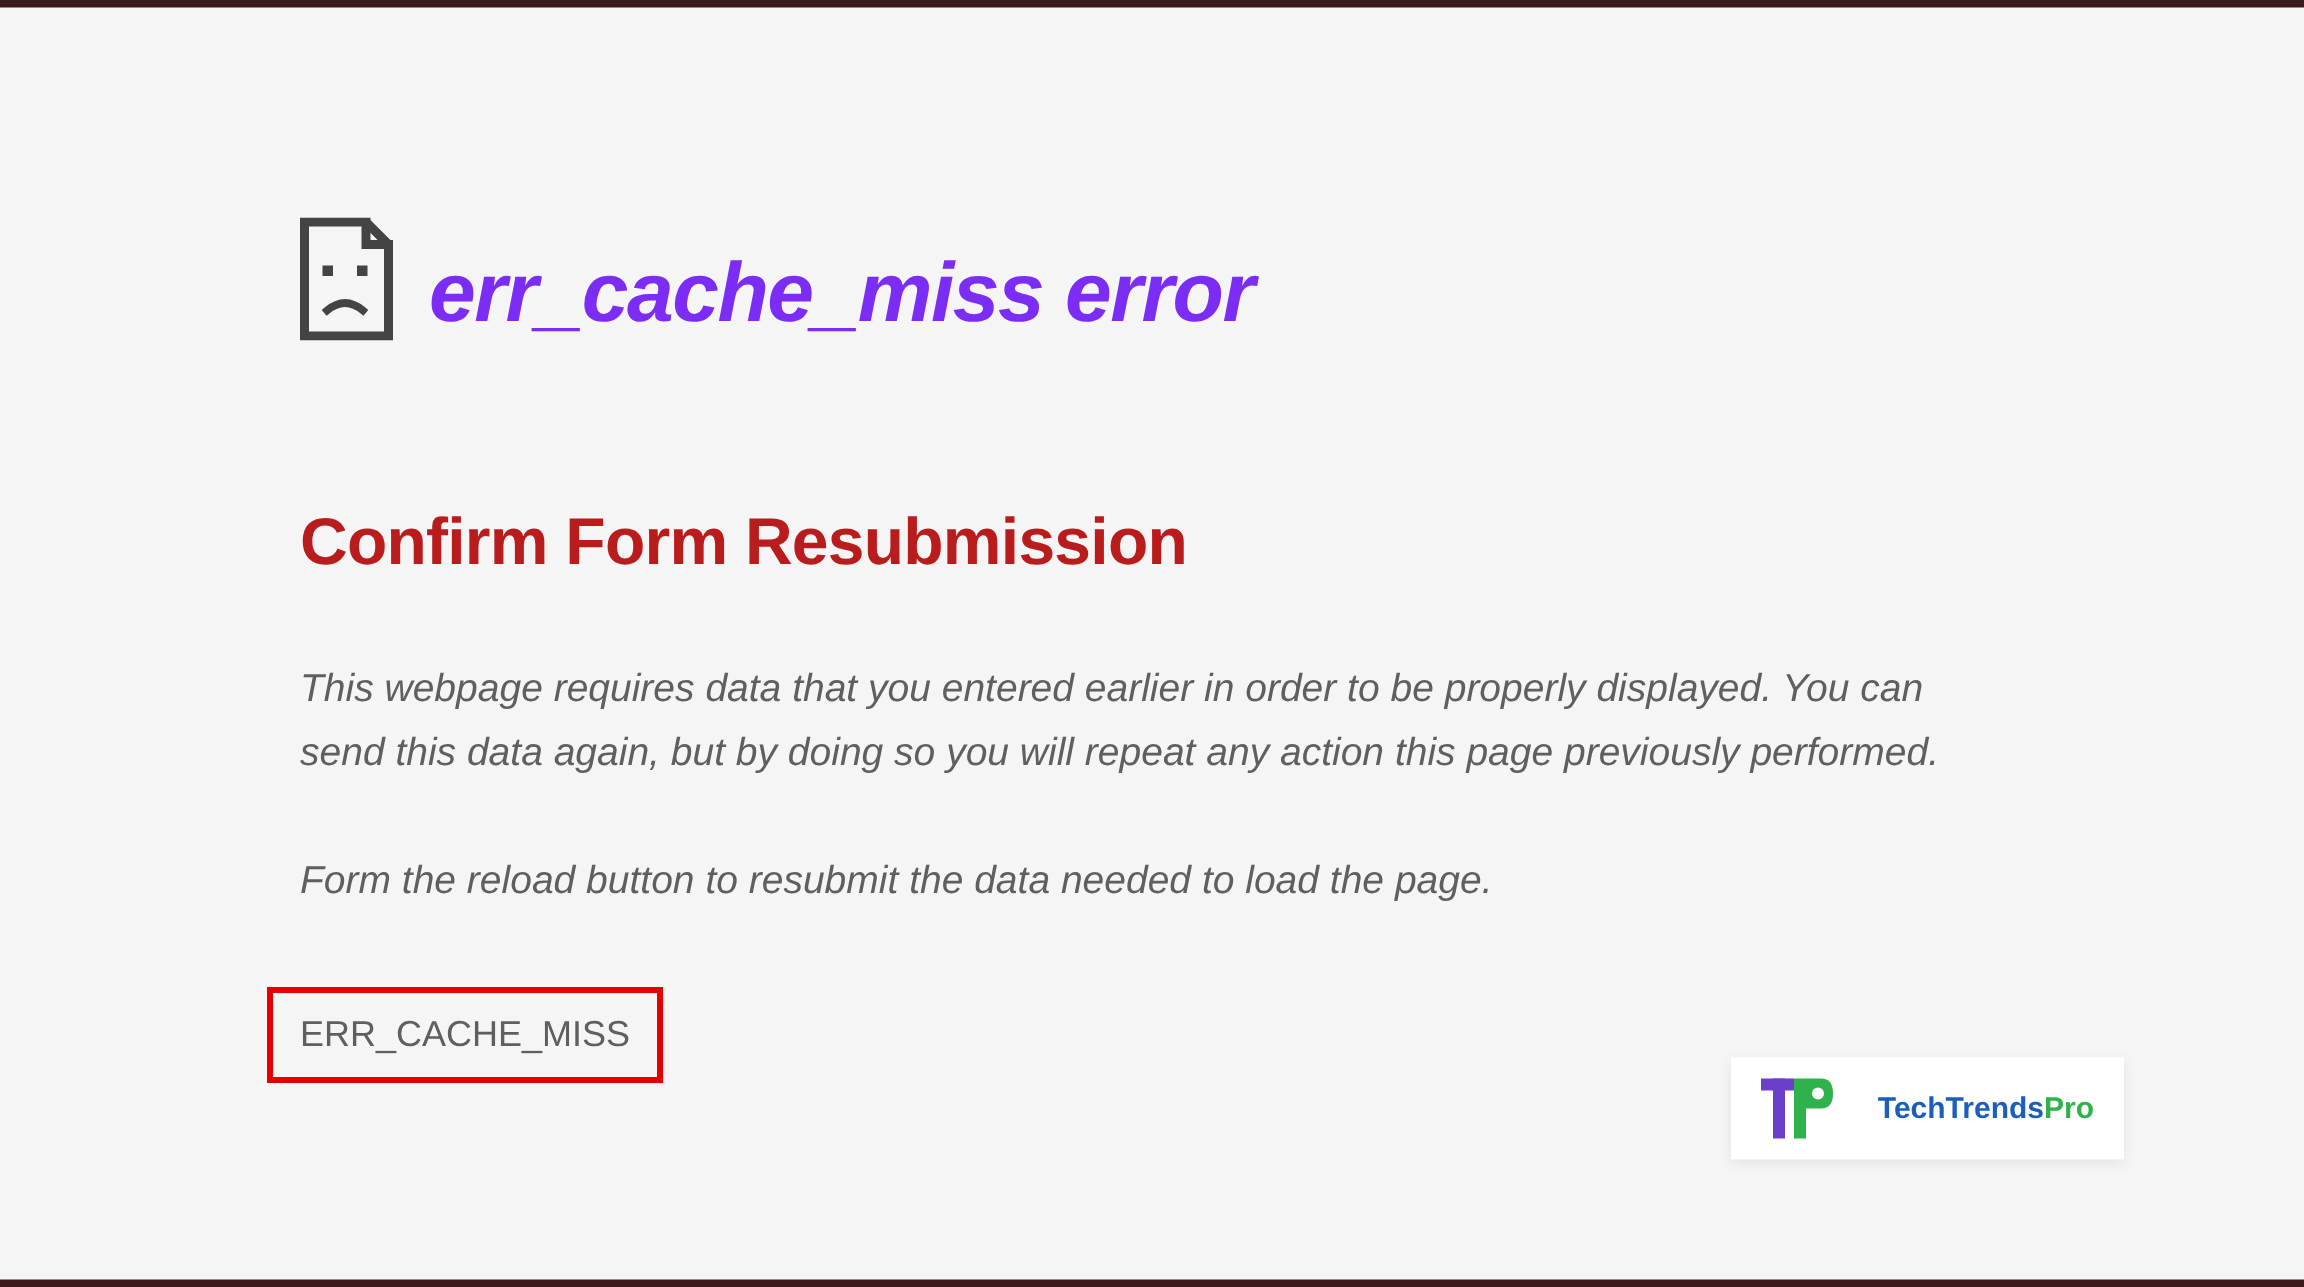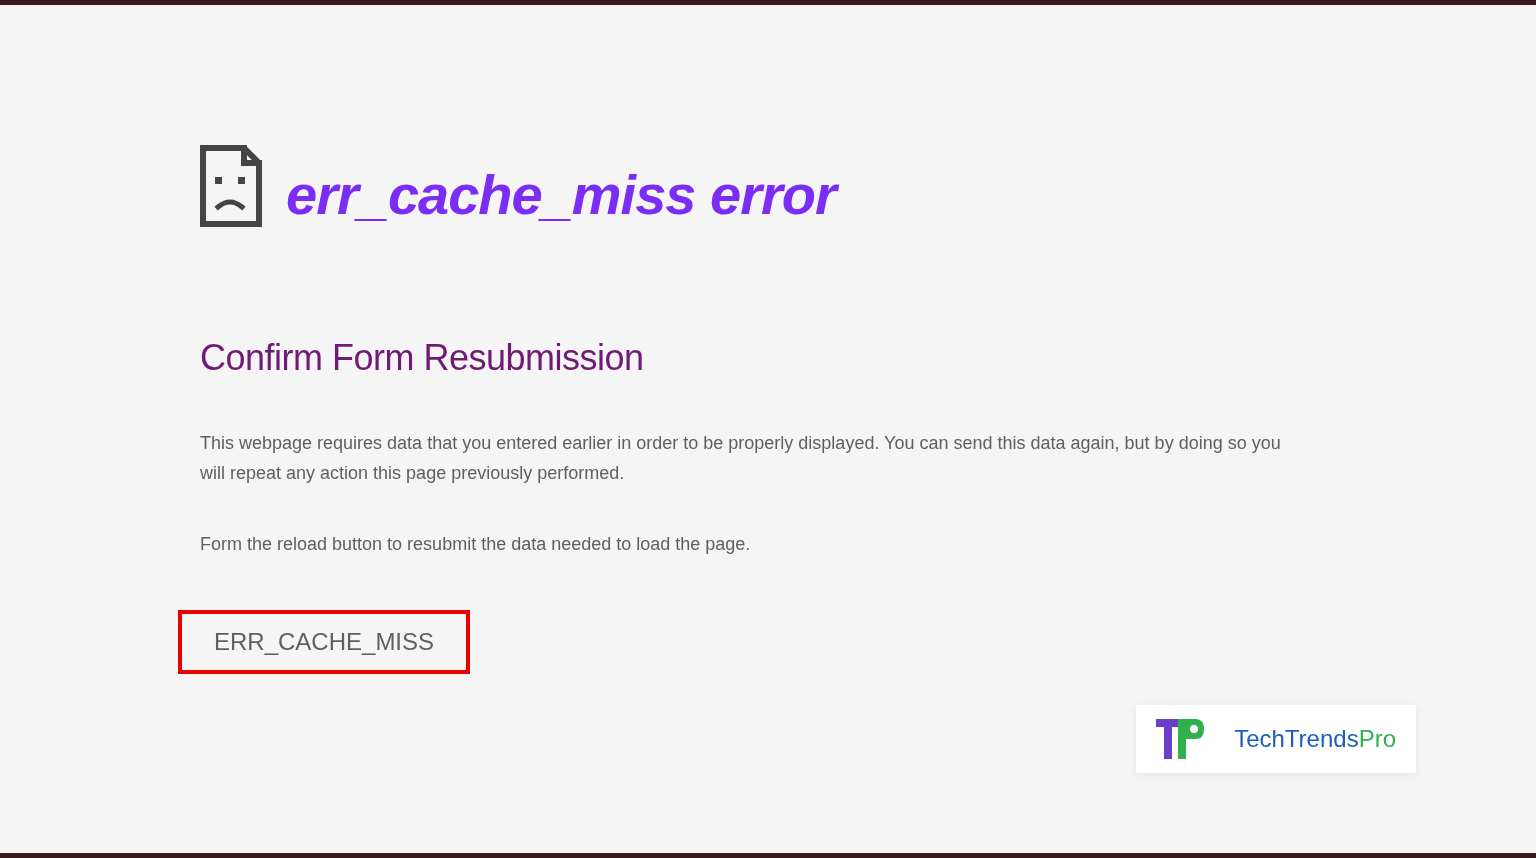--- a/index.html
+++ b/index.html
@@ -33,38 +33,39 @@
       flex-shrink: 0;
     }
     .title-overlay {
       font-size: 56px;
       font-weight: 700;
       font-style: italic;
       color: #7b2cf5;
       letter-spacing: -1px;
     }
     .heading {
-      font-size: 36px;
-      font-weight: 400;
-      color: #701a75;
+      font-size: 44px;
+      font-weight: 700;
+      color: #b91c1c;
       margin-bottom: 50px;
       letter-spacing: -0.5px;
     }
     .body-text {
-      font-size: 18px;
+      font-size: 26px;
       font-weight: 400;
       color: #5f5f5f;
       line-height: 1.65;
       margin-bottom: 42px;
       max-width: 1110px;
+      font-style: italic;
     }
     .error-code-box {
       display: inline-block;
       border: 4px solid #e60000;
-      padding: 14px 32px;
+      padding: 14px 18px;
       margin-left: -22px;
       margin-top: 8px;
     }
     .error-code {
       font-size: 24px;
       color: #5f5f5f;
       font-weight: 400;
     }
     .logo-badge {
       position: absolute;
@@ -76,22 +77,22 @@
       align-items: center;
       gap: 10px;
       box-shadow: 0 2px 8px rgba(0,0,0,0.08);
     }
     .logo-mark {
       width: 48px;
       height: 44px;
       flex-shrink: 0;
     }
     .logo-text {
-      font-size: 24px;
-      font-weight: 400;
+      font-size: 20px;
+      font-weight: 700;
       color: #1b5fbb;
       margin-left: 20px;
     }
     .logo-text-suffix {
       color: #2fb24c;
     }
   </style>
 </head>
 <body>
 

